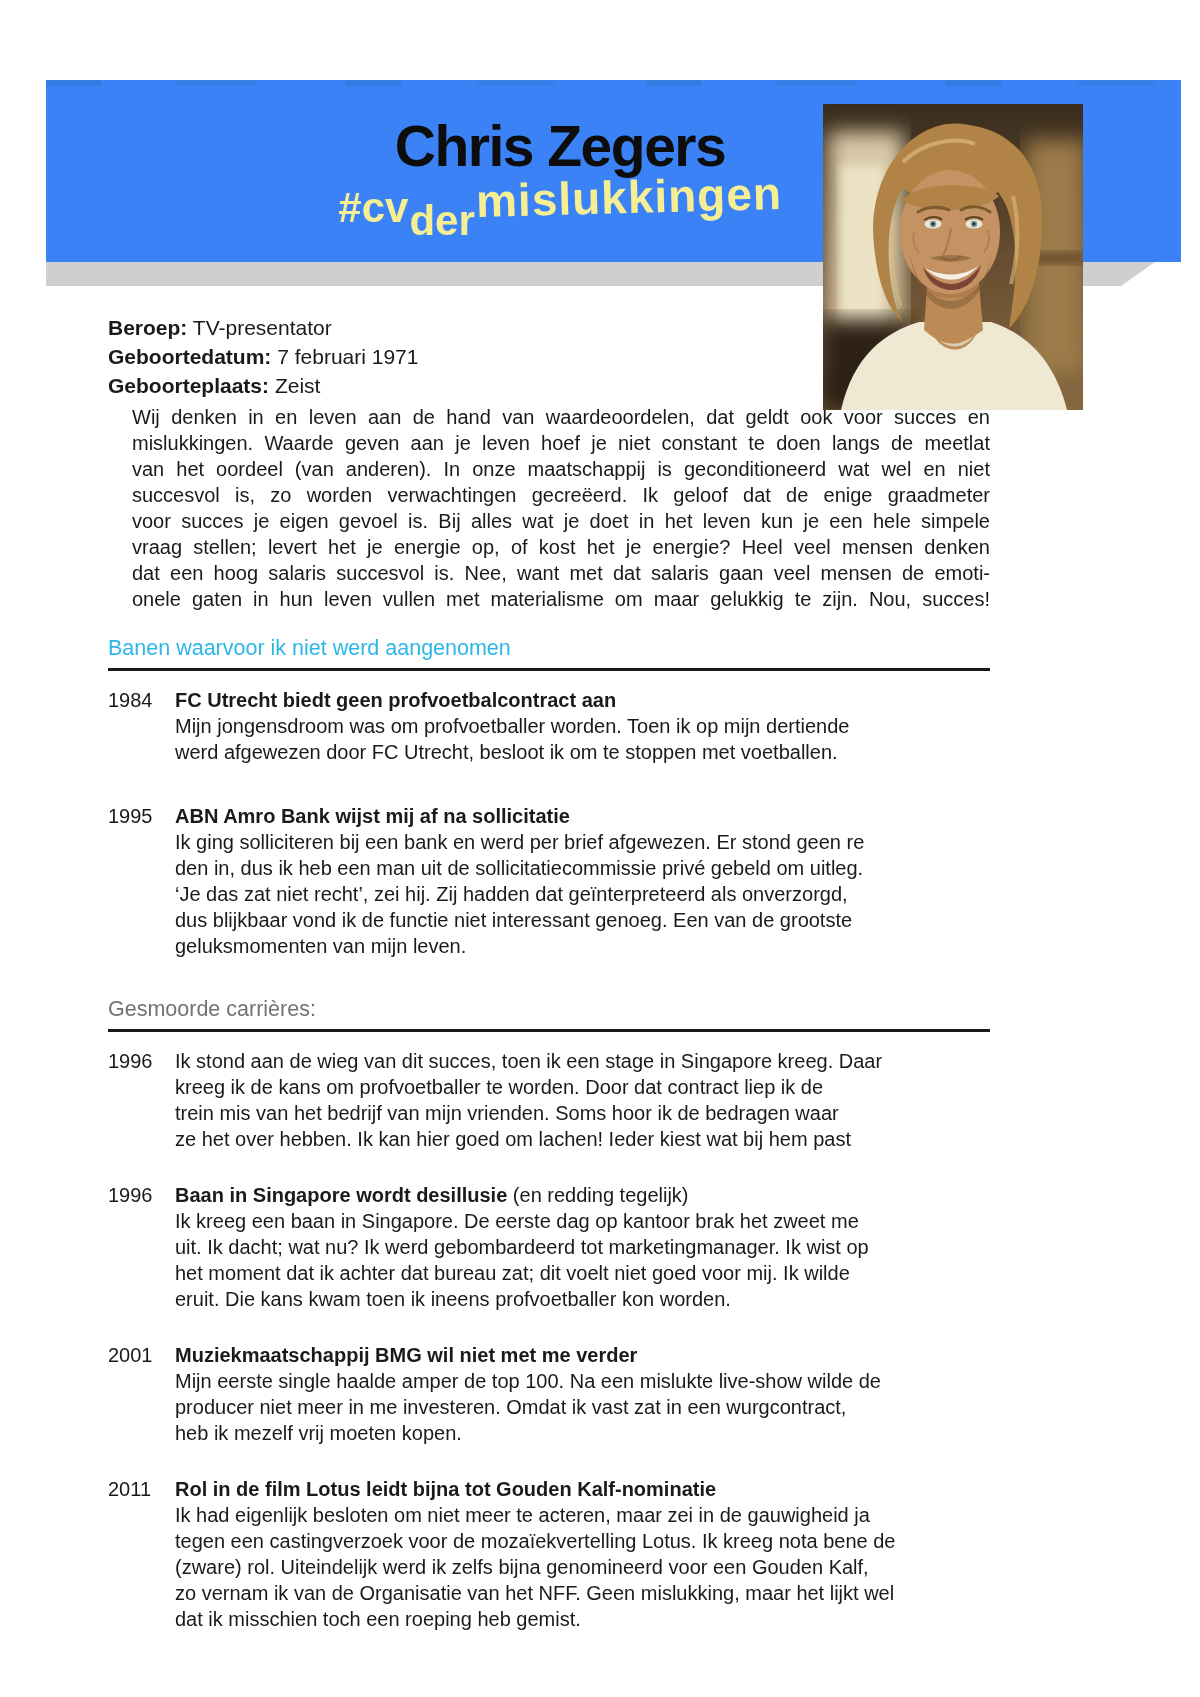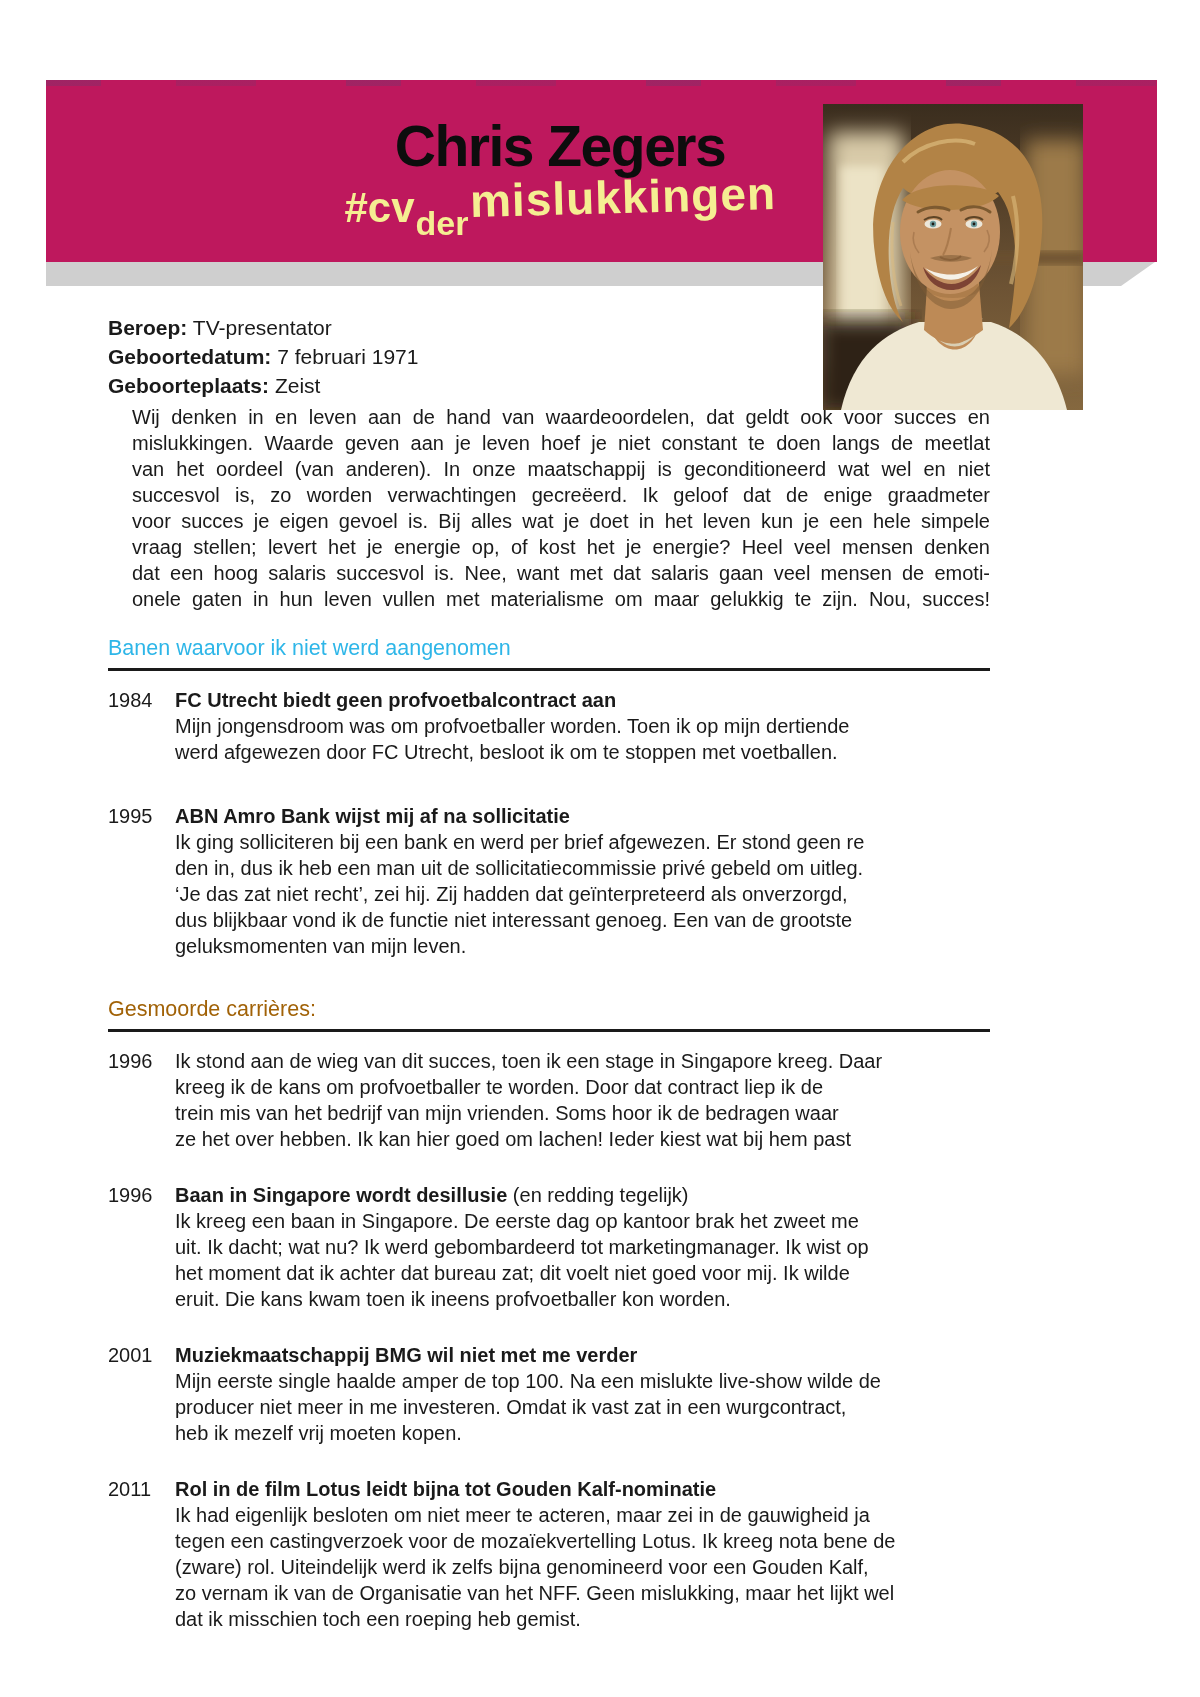--- a/index.html
+++ b/index.html
@@ -10,21 +10,21 @@
   .banner{position:absolute;left:46px;top:80px;width:1111px;height:182px;z-index:1;}
   .banner-texture{position:absolute;left:0;top:0;right:0;height:6px;opacity:.8;
      background:repeating-linear-gradient(90deg,
        rgba(20,90,130,.22) 0 55px, rgba(0,0,0,0) 55px 130px,
        rgba(20,90,130,.15) 130px 210px, rgba(0,0,0,0) 210px 300px);}
   .title-block{position:absolute;left:164px;top:38px;width:700px;text-align:center;}
   .page-title{font-size:57px;font-weight:bold;letter-spacing:-1.5px;color:#0d0d0d;line-height:1;}
   .hashtag{margin-top:8px;font-weight:bold;line-height:1;white-space:nowrap;}
   .hashtag span{display:inline-block;}
   .h-cv{font-size:42px;transform:translateY(0);}
-  .h-der{font-size:34px;transform:translateY(13px);margin:0 1px;}
+  .h-der{font-size:42px;transform:translateY(13px);margin:0 1px;}
   .h-mis{font-size:46px;transform:translateY(-9px) rotate(-1.5deg);letter-spacing:1px;}
 
   .gray-strip{position:absolute;left:46px;top:262px;width:1109px;height:24px;z-index:0;
      clip-path:polygon(0 0,100% 0,calc(100% - 34px) 100%,0 100%);}
 
   
   .photo{position:absolute;left:823px;top:104px;width:260px;height:306px;z-index:2;}
   .photo svg{display:block;width:100%;height:100%;}
 
   
@@ -43,21 +43,21 @@
   .entry:last-child{margin-bottom:0;}
   .year{width:67px;flex:none;font-size:20px;line-height:26px;}
   .etext{flex:1;}
   .etitle{font-size:20px;line-height:26px;}
   .etitle b{font-weight:bold;}
   .ebody{font-size:20px;line-height:26px;white-space:pre-line;}
 </style>
 </head>
 <body>
 
-<div class="banner" style="background:#be185d;">
+<div class="banner" style="background:#3b82f6;padding-left:24px;">
   <div class="banner-texture"></div>
   <div class="title-block">
     <div class="page-title">Chris Zegers</div>
     <div class="hashtag" style="color:#F5EE92;">
       <span class="h-cv">#cv</span><span class="h-der">der</span><span class="h-mis">mislukkingen</span>
     </div>
   </div>
 </div>
 <div class="gray-strip" style="background:#CFCFCF;"></div>
 
@@ -162,21 +162,21 @@
     <div class="etext">
       <div class="etitle"><b>ABN Amro Bank wijst mij af na sollicitatie</b><span></span></div>
       <div class="ebody">Ik ging solliciteren bij een bank en werd per brief afgewezen. Er stond geen re
 den in, dus ik heb een man uit de sollicitatiecommissie privé gebeld om uitleg.
 ‘Je das zat niet recht’, zei hij. Zij hadden dat geïnterpreteerd als onverzorgd,
 dus blijkbaar vond ik de functie niet interessant genoeg. Een van de grootste
 geluksmomenten van mijn leven.</div>
     </div>
   </div>
 
-  <h2 class="sec-head" style="color:#a16207;">Gesmoorde carrières:</h2>
+  <h2 class="sec-head" style="color:#737373;">Gesmoorde carrières:</h2>
   <hr class="sec-rule">
 
   <div class="entry tight">
     <div class="year">1996</div>
     <div class="etext">
       <div class="ebody">Ik stond aan de wieg van dit succes, toen ik een stage in Singapore kreeg. Daar
 kreeg ik de kans om profvoetballer te worden. Door dat contract liep ik de
 trein mis van het bedrijf van mijn vrienden. Soms hoor ik de bedragen waar
 ze het over hebben. Ik kan hier goed om lachen! Ieder kiest wat bij hem past</div>
     </div>

